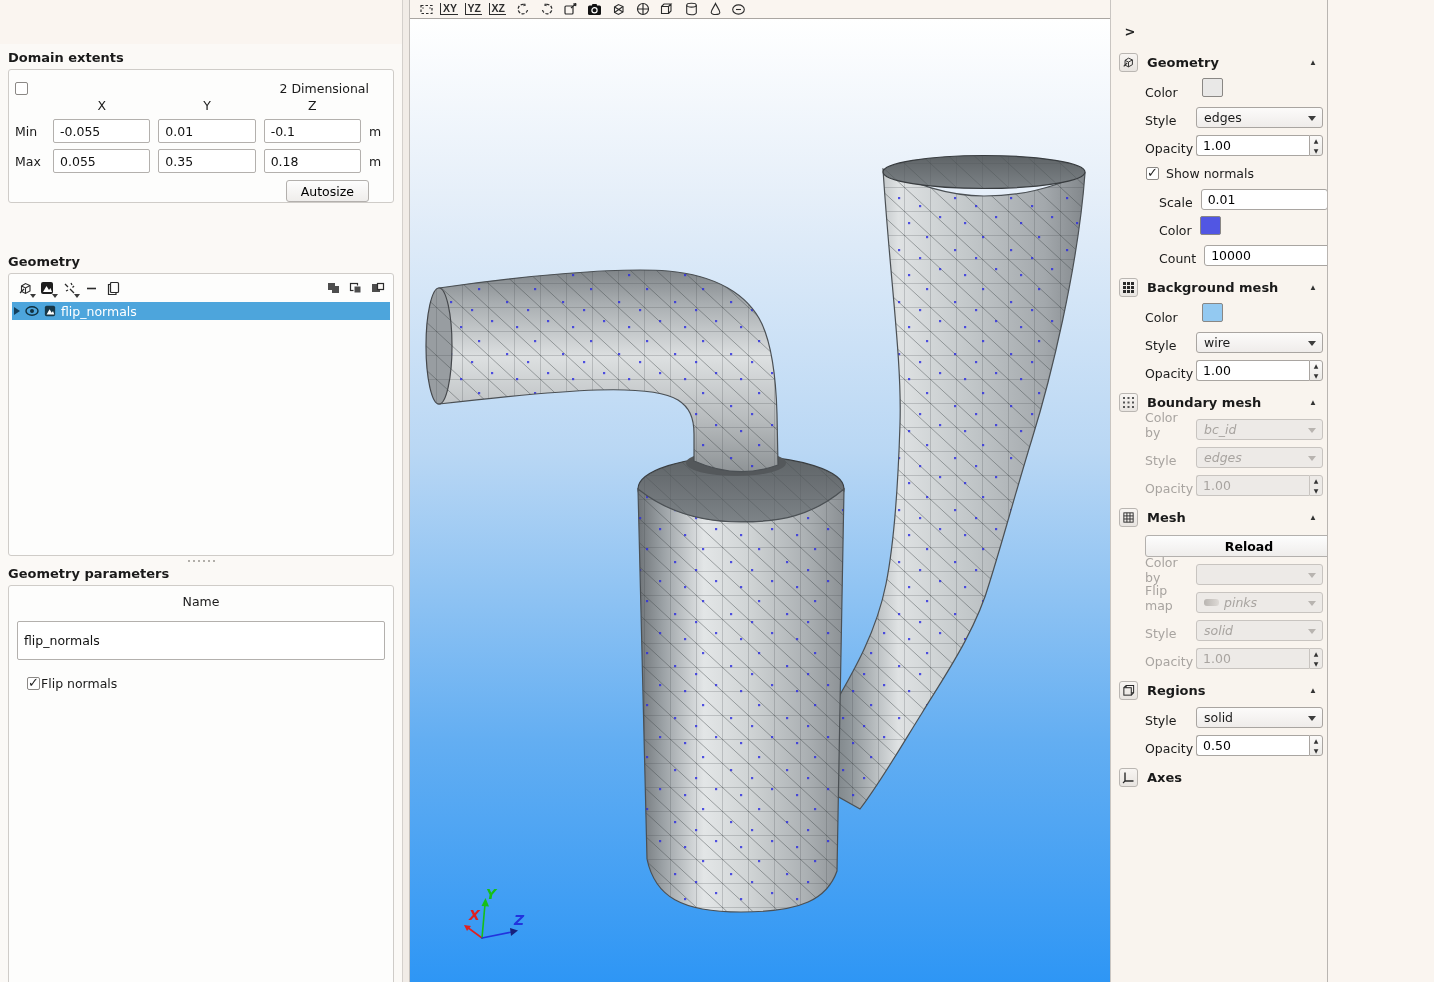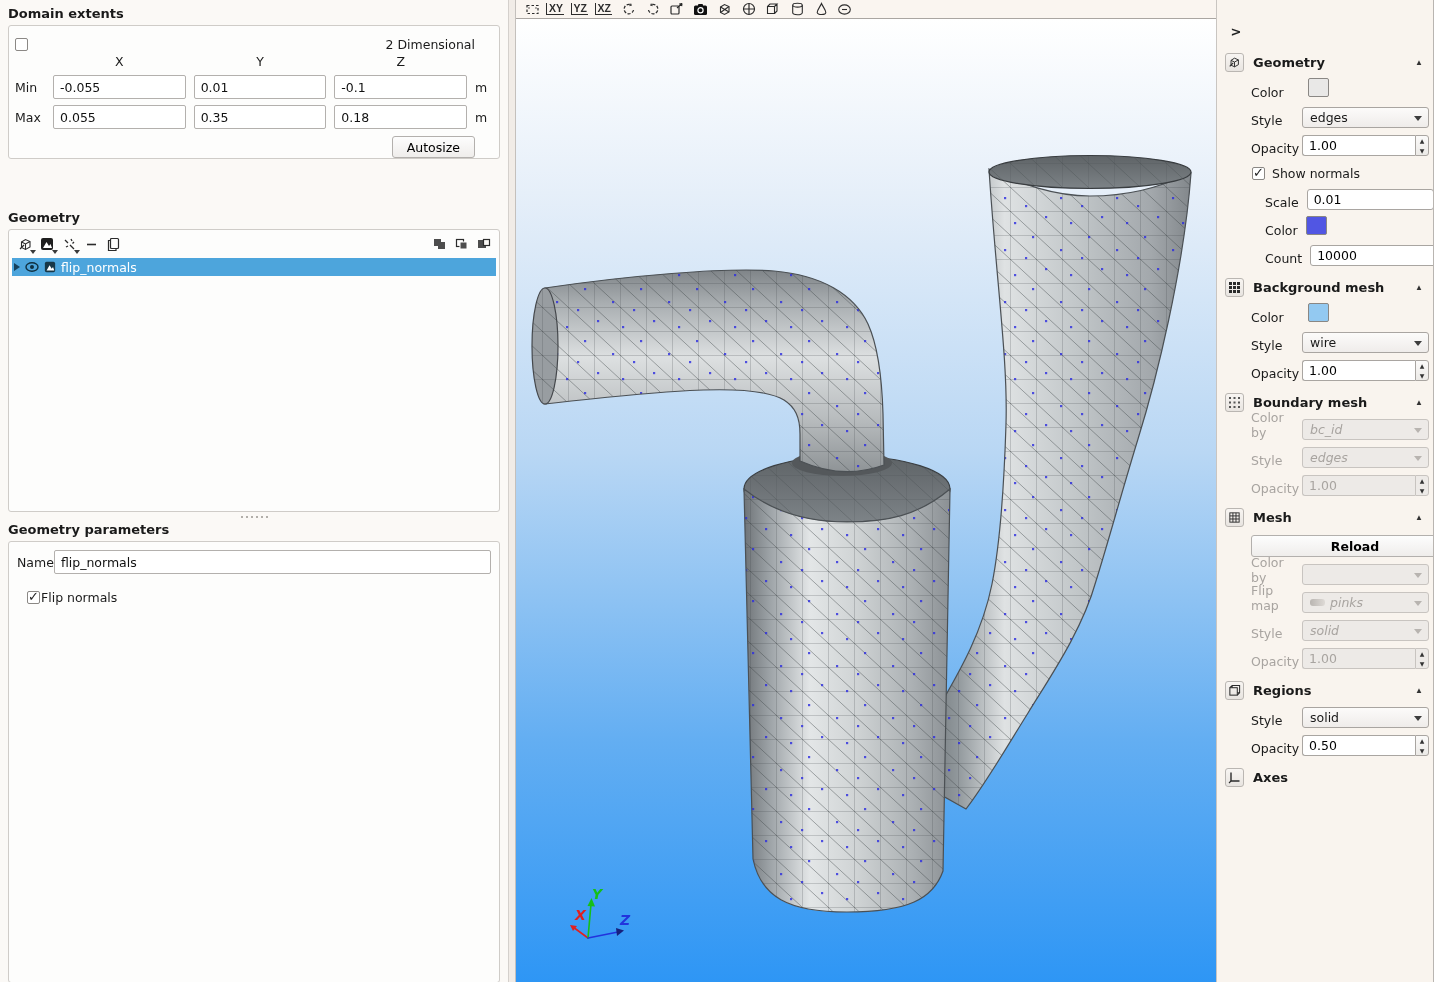--- a/index.html
+++ b/index.html
@@ -1,41 +1,41 @@
 <!DOCTYPE html>
 <html><head>
 <meta charset="utf-8">
 <style>
 * { box-sizing:border-box; margin:0; padding:0; }
 html,body { width:1434px; height:982px; overflow:hidden; font-family:"DejaVu Sans",sans-serif; font-size:12.5px; color:#1a1a1a; }
 .app { display:flex; width:1434px; height:982px; background:#faf5f0; }
 
 
-.left-panel { width:508px; background:#fbf9f6; position:relative; flex:none; }
+.left-panel { width:402px; background:#fbf9f6; position:relative; flex:none;margin-top:44px; }
 .sec-label { font-weight:bold; font-size:13px; margin:6px 8px 4px 8px; }
 .groupbox { border:1px solid #cfccc8; border-radius:3px; background:#fdfdfc; margin:0 8px; position:relative; }
 .de-box { height:134px; padding:6px 10px 6px 6px; }
 .de-2d { display:flex; justify-content:space-between; align-items:center; gap:6px; margin:4px 14px 2px 0; height:16px; }
 .de-grid { display:grid; grid-template-columns:30px 1fr 1fr 1fr 14px; gap:6px 8px; align-items:center; margin-top:2px; }
 .de-colhead { text-align:center; }
 .tb-input { height:22px; border:1px solid #b3b0ad; border-radius:2px; background:#fff; padding:11px 6px; font-family:"DejaVu Sans",sans-serif; font-size:12.5px; width:100%; color:#111; }
 .btn { height:22px; background:linear-gradient(#fdfdfd,#efedeb); border:1px solid #b3b0ad; border-radius:3px; font-family:"DejaVu Sans",sans-serif; font-size:12.5px; padding:0 14px; }
 .de-autorow { display:flex; justify-content:flex-end; margin:7px 14px 0 0; }
 .geom-gap { height:45px; }
 .geo-box { height:283px; padding:3px; }
 .geo-toolbar { display:flex; align-items:center; height:22px; padding:0 2px; }
 .tbi { width:22px; height:20px; display:flex; align-items:center; justify-content:center; position:relative; background:transparent; border:none; }
 .tbi .caret { position:absolute; right:0px; bottom:0px; width:0; height:0; border-left:3px solid transparent; border-right:3px solid transparent; border-top:4px solid #3a3a3a; }
 .geo-toolbar .spacer { flex:1; }
 .geo-list-row { height:18px; background:#4da5dc; color:#fff; display:flex; align-items:center; gap:5px; padding-left:2px; margin-top:3px; }
 .expander { width:0; height:0; border-top:4.5px solid transparent; border-bottom:4.5px solid transparent; border-left:6px solid #15405c; }
 .resize-dots { height:10px; display:flex; align-items:center; justify-content:center; gap:3px; }
 .resize-dots i { width:2px; height:2px; border-radius:50%; background:#9a9691; }
 .gp-box { height:442px; padding:8px; }
-.gp-name-row { display:flex; align-items:center; gap:0; }
+.gp-name-row { display:flex; align-items:center; gap:12px;flex-direction:column; }
 .gp-name-row input { flex:1; }
 .gp-check-row { display:flex; align-items:center; gap:1px; margin:16px 0 0 10px; }
 
 
 .checkbox { width:13px; height:13px; border:1px solid #8b8885; border-radius:2px; background:#fff; position:relative; flex:none; }
 .checkbox[data-checked="true"]::after { content:"✓"; position:absolute; left:0px; top:-3px; font-size:13px; font-weight:bold; color:#222; }
 
 
 .divider { width:8px; background:#f1ece7; border-left:1px solid #d4d0cc; border-right:1px solid #c4c0bc; flex:none; }
 

